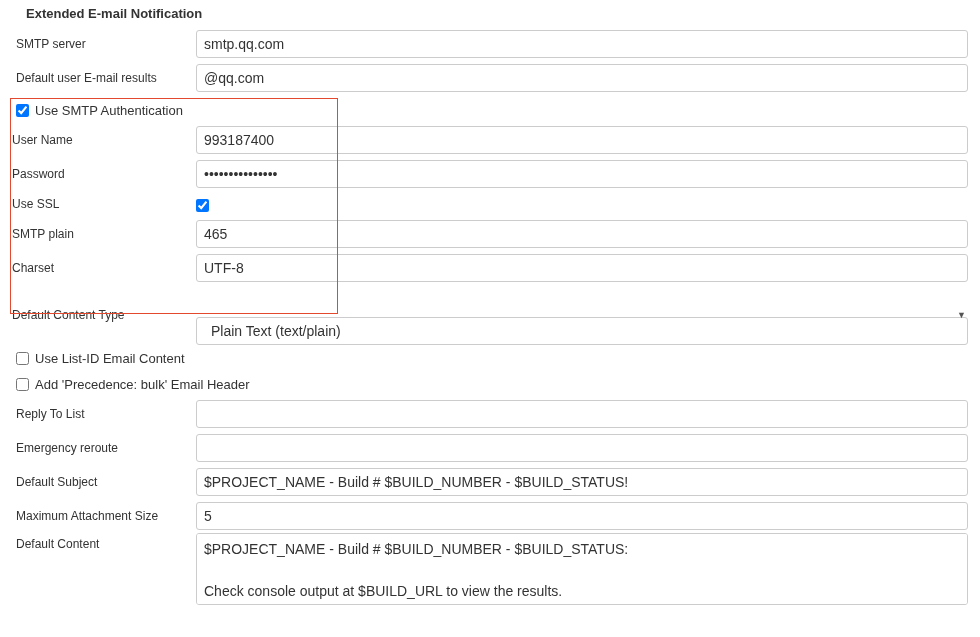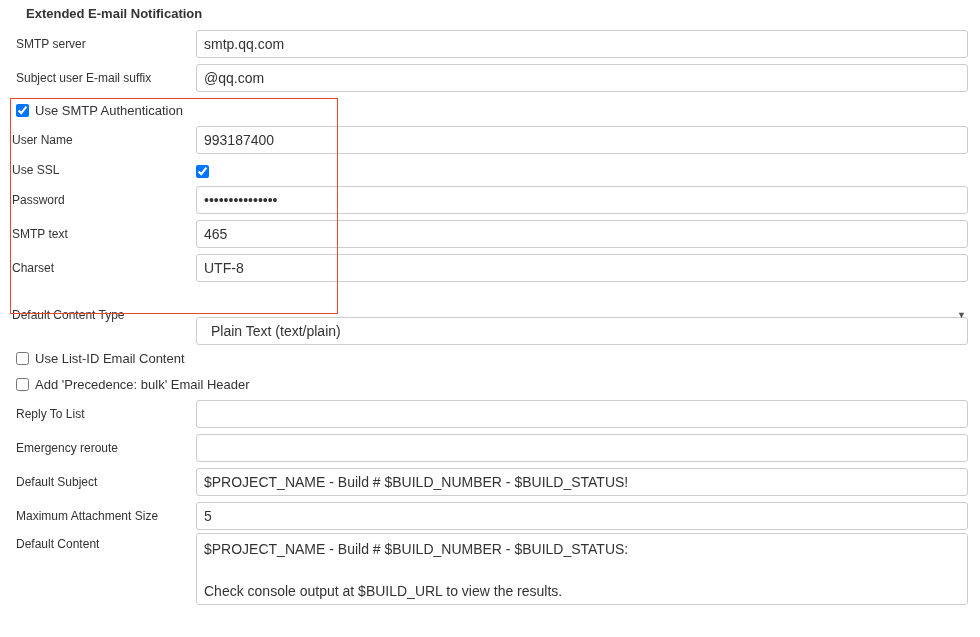--- a/index.html
+++ b/index.html
@@ -111,51 +111,51 @@
 
   <div class="section-title">Extended E-mail Notification</div>
 
   <div class="row">
     <div class="label">SMTP server</div>
     <div class="field"><input type="text" value="smtp.qq.com" style=""></div>
     <div class="help-stub"></div>
   </div>
 
   <div class="row">
-    <div class="label">Subject user E-mail suffix</div>
+    <div class="label">Default user E-mail results</div>
     <div class="field"><input type="text" value="@qq.com" style=""></div>
     <div class="help-stub"></div>
   </div>
 
   <div class="cb-row pad-top">
     <input type="checkbox" checked="" style="">
     <span>Use SMTP Authentication</span>
     <div class="help-stub" style="right:0"></div>
   </div>
 
   <div class="row">
     <div class="label" style="padding-left:6px">User Name</div>
     <div class="field"><input type="text" value="993187400" style=""></div>
     <div class="help-stub"></div>
   </div>
 
+  <div class="row">
+    <div class="label" style="padding-left:6px">Password</div>
+    <div class="field"><input type="password" value="•••••••••••••••" style=""></div>
+    <div class="help-stub"></div>
+  </div>
+
   <div class="row" style="min-height:26px">
     <div class="label" style="padding-left:6px">Use SSL</div>
     <div class="field"><input type="checkbox" checked="" style=""></div>
     <div class="help-stub"></div>
   </div>
 
   <div class="row">
-    <div class="label" style="padding-left:6px">Password</div>
-    <div class="field"><input type="password" value="•••••••••••••••" style=""></div>
-    <div class="help-stub"></div>
-  </div>
-
-  <div class="row">
-    <div class="label" style="padding-left:6px">SMTP text</div>
+    <div class="label" style="padding-left:6px">SMTP plain</div>
     <div class="field"><input type="text" value="465" style=""></div>
     <div class="help-stub"></div>
   </div>
 
   <div class="row">
     <div class="label" style="padding-left:6px">Charset</div>
     <div class="field"><input type="text" value="UTF-8" style=""></div>
     <div class="help-stub"></div>
   </div>
 

